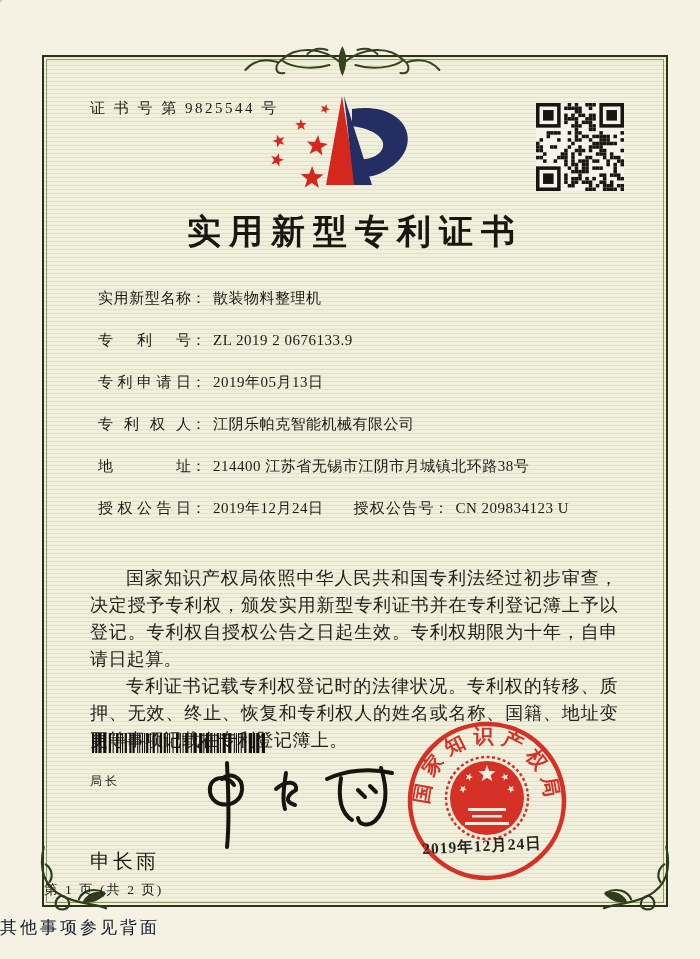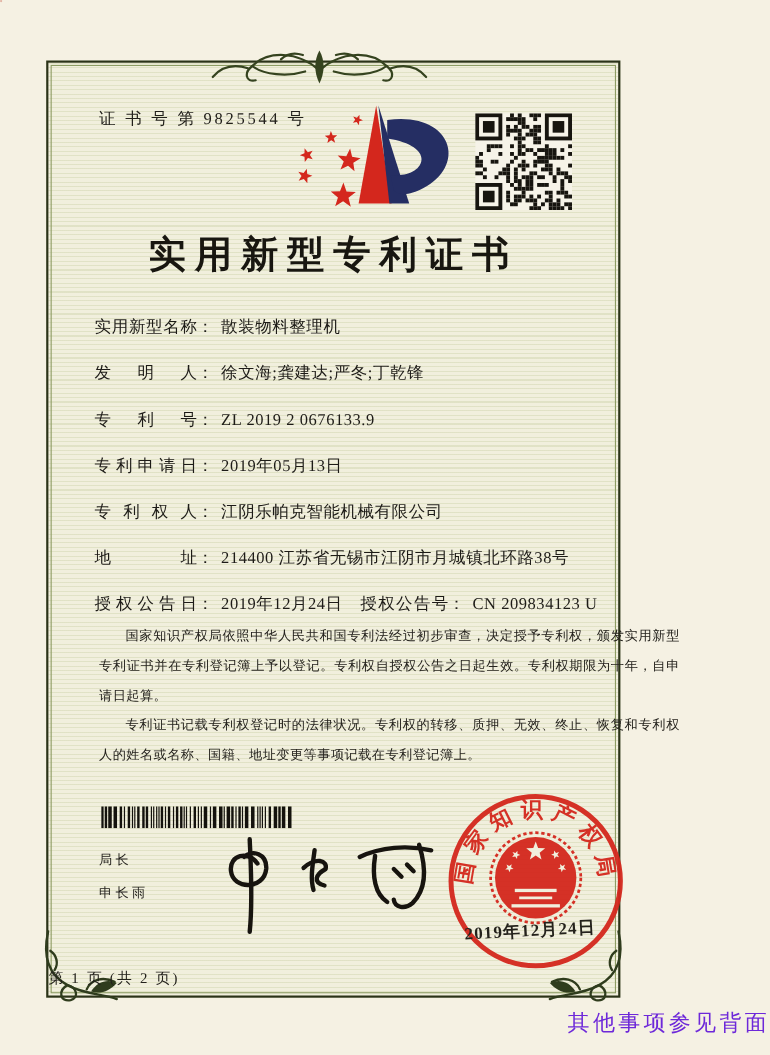--- a/index.html
+++ b/index.html
@@ -6,21 +6,21 @@
   html,body { width:700px; height:959px; }
   body {
     position:relative;
     background:#f5f1e3;
     font-family:"Liberation Serif","DejaVu Serif",serif;
     color:#1d1b17;
     overflow:hidden;
   }
   
   .frame {
-    position:absolute; left:42px; top:55px; width:522px; height:852px;
+    position:absolute; left:42px; top:55px; width:626px; height:852px;
     border:2.5px solid #2b3318;
     background:
       repeating-linear-gradient(180deg, rgba(158,173,104,.20) 0 1px, rgba(0,0,0,0) 1px 4px),
       #f1efdd;
   }
   .frame-inner-line {
     position:absolute; inset:2px; border:1px solid #8d9c63; pointer-events:none;
   }
   
   .cert-no {
@@ -28,51 +28,51 @@
     font-size:15px; letter-spacing:2.5px; color:#22201b;
   }
   .logo { position:absolute; left:224px; top:36px; width:160px; height:100px; }
   .qr   { position:absolute; right:42px; top:46px; width:88px; height:88px; }
   .doc-title {
     position:absolute; left:0; right:0; top:152px;
     text-align:center; font-size:34px; font-weight:700;
     letter-spacing:8px; padding-left:0; color:#181610;
   }
   
-  .fields { position:absolute; left:42px; right:36px; top:230px; }
+  .fields { position:absolute; left:54px; right:36px; top:230px; }
   .frow { line-height:22px; margin-bottom:20px; font-size:15px; white-space:nowrap; }
   .flabel {
     display:inline-block; width:93px; vertical-align:bottom;
     text-align:justify; text-align-last:justify; text-justify:inter-character;
   }
   .fcolon { margin-right:7px; }
   .fvalue { letter-spacing:.5px; }
-  .grant-pair { margin-left:16px; }
+  .grant-pair { margin-left:30px; }
   .grant-pair .flabel { width:80px; }
   
   .body-text { position:absolute; left:46px; width:528px; top:508px; }
   .body-text p {
-    font-size:12px; line-height:27px; text-align:justify;
+    font-size:18px; line-height:27px; text-align:justify;
     text-indent:2em; color:#24221d; letter-spacing:.4px;
   }
   
   .barcode { position:absolute; left:48px; top:676px; width:174px; height:20px; }
   .signer-title { position:absolute; left:46px; top:716px; font-size:12px; letter-spacing:3px; }
-  .signer-name  { position:absolute; left:46px; top:746px; font-size:12px; letter-spacing:3px; }
+  .signer-name  { position:absolute; left:46px; top:791px; font-size:20px; letter-spacing:3px; }
   .signature { position:absolute; left:150px; top:700px; width:225px; height:95px; }
   .seal { position:absolute; left:358px; top:659px; width:170px; height:170px; opacity:.95; }
   .seal-ring-text { font-size:20px; font-weight:700; letter-spacing:7px; }
   .seal-date { font-size:15.5px; letter-spacing:1px; font-weight:600; }
   .page-num {
     position:absolute; left:0; right:0; top:824px; 
     font-size:13.5px; letter-spacing:2px; color:#23211c;
   }
   .back-note {
-    position:absolute; left:0; right:0; top:916px; text-align:right;
-    font-size:20px; letter-spacing:3px; color:#6d28d9;
+    position:absolute; left:0; right:0; top:916px; text-align:left;
+    font-size:17px; letter-spacing:3px; color:#0f172a;
   }
   
   .ornament-top {
     position:absolute; left:50%; top:-17px; transform:translateX(-56%);
     width:210px; height:44px;
   }
   .flourish { position:absolute; width:78px; height:78px; }
   .flourish.br { right:-10px; bottom:-12px; }
   .flourish.bl { left:-10px; bottom:-12px; transform:scaleX(-1); }
   .speckles {
@@ -350,23 +350,20 @@
       <rect x="7.04" y="70.4" width="10.56" height="10.56" fill="#17150f"></rect>
     </svg>
 
   <div class="doc-title">实用新型专利证书</div>
 
   <div class="fields">
     <div class="frow">
       <span class="flabel">实用新型名称</span><span class="fcolon">：</span><span class="fvalue">散装物料整理机</span>
     </div>
     <div class="frow">
-      <span class="flabel">发明人</span><span class="fcolon">：</span><span class="fvalue">徐文海;龚建达;严冬;丁乾锋</span>
-    </div>
-    <div class="frow">
       <span class="flabel">专利号</span><span class="fcolon">：</span><span class="fvalue">ZL 2019 2 0676133.9</span>
     </div>
     <div class="frow">
       <span class="flabel">专利申请日</span><span class="fcolon">：</span><span class="fvalue">2019年05月13日</span>
     </div>
     <div class="frow">
       <span class="flabel">专利权人</span><span class="fcolon">：</span><span class="fvalue">江阴乐帕克智能机械有限公司</span>
     </div>
     <div class="frow">
       <span class="flabel">地址</span><span class="fcolon">：</span><span class="fvalue">214400 江苏省无锡市江阴市月城镇北环路38号</span>

